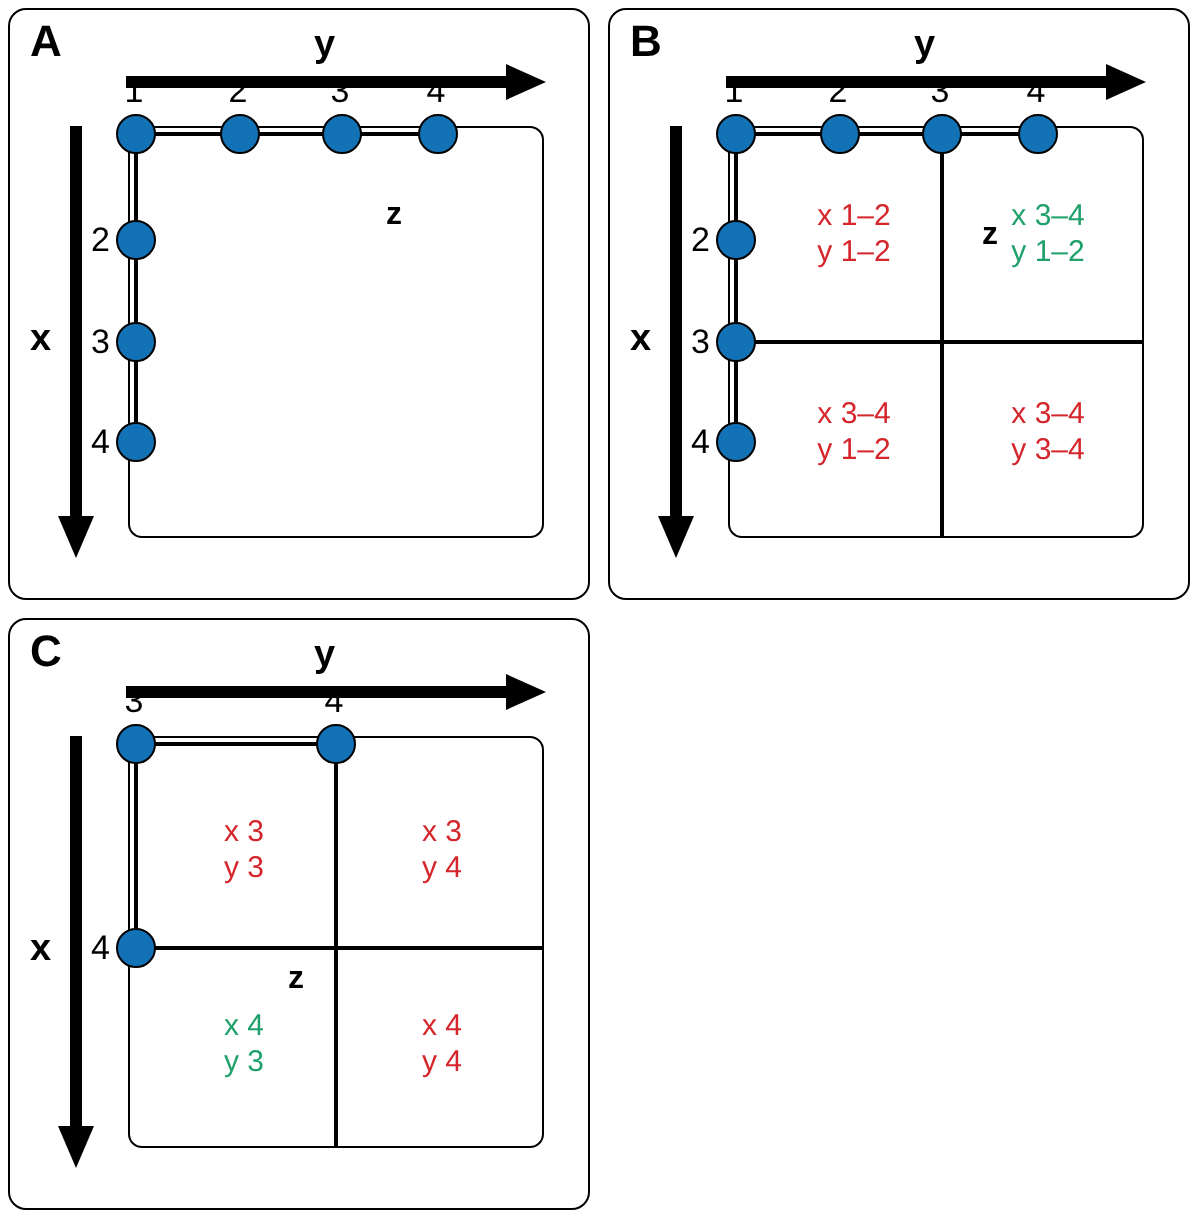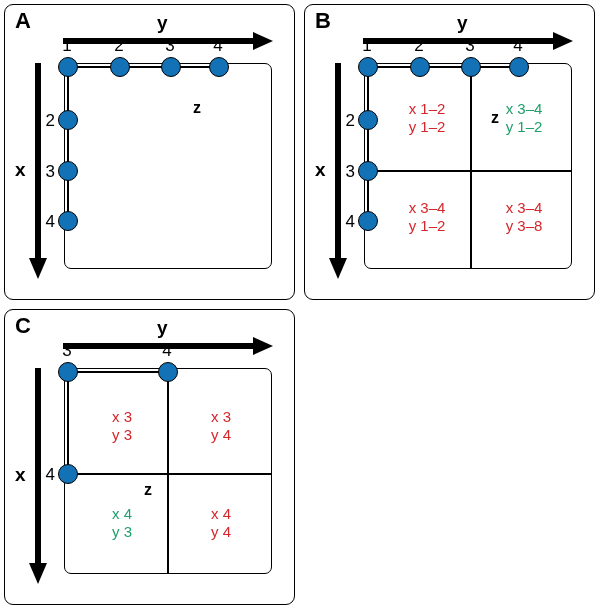--- a/index.html
+++ b/index.html
@@ -197,21 +197,21 @@
         <div class="quad-text quad-green" style="left: 219px; top: 113px; color: rgb(32, 160, 106);">
           <span class="line">x 3–4</span>
           <span class="line">y 1–2</span>
         </div>
         <div class="quad-text quad-red" style="left: 122px; top: 212px; color: rgb(213, 38, 44);">
           <span class="line">x 3–4</span>
           <span class="line">y 1–2</span>
         </div>
         <div class="quad-text quad-red" style="left: 219px; top: 212px; color: rgb(213, 38, 44);">
           <span class="line">x 3–4</span>
-          <span class="line">y 3–8</span>
+          <span class="line">y 3–4</span>
         </div>
         <div class="z-label" style="left: 190px; top: 113px;">z</div>
       </div>
     <div class="nodes-container">
         <div class="node" style="left: 63px; top: 62px; background: rgb(18, 114, 181); border-color: rgb(0, 0, 0);"></div>
         <div class="node-label node-label-top" style="left: 62px; top: 49px;">1</div>
         <div class="node" style="left: 115px; top: 62px; background: rgb(18, 114, 181); border-color: rgb(0, 0, 0);"></div>
         <div class="node-label node-label-top" style="left: 114px; top: 49px;">2</div>
         <div class="node" style="left: 166px; top: 62px; background: rgb(18, 114, 181); border-color: rgb(0, 0, 0);"></div>
         <div class="node-label node-label-top" style="left: 165px; top: 49px;">3</div>

